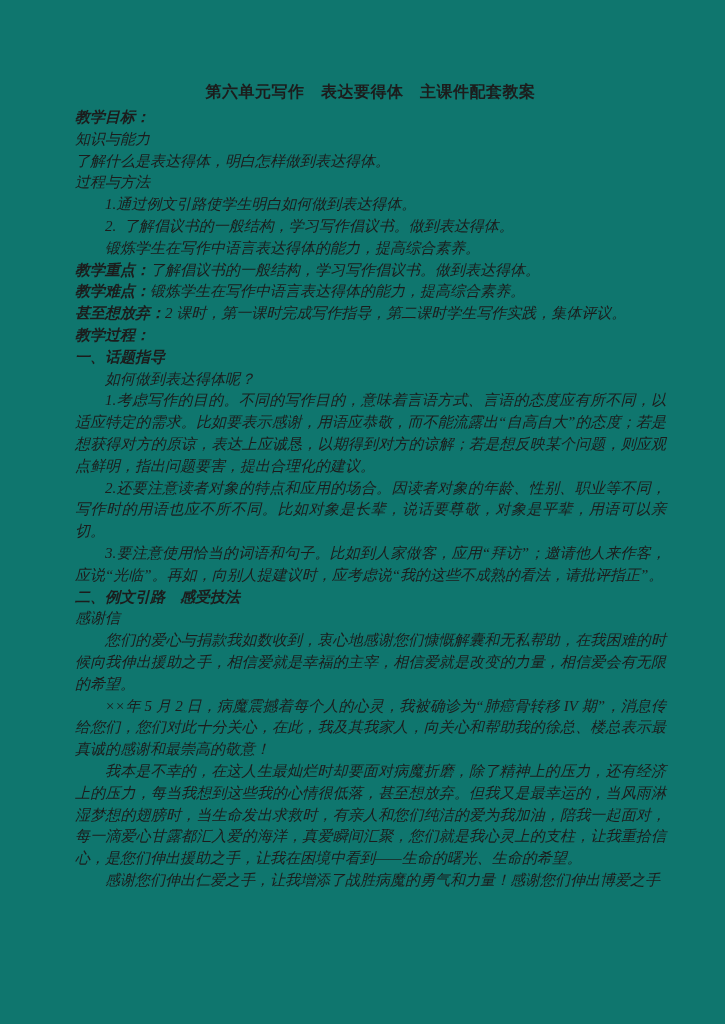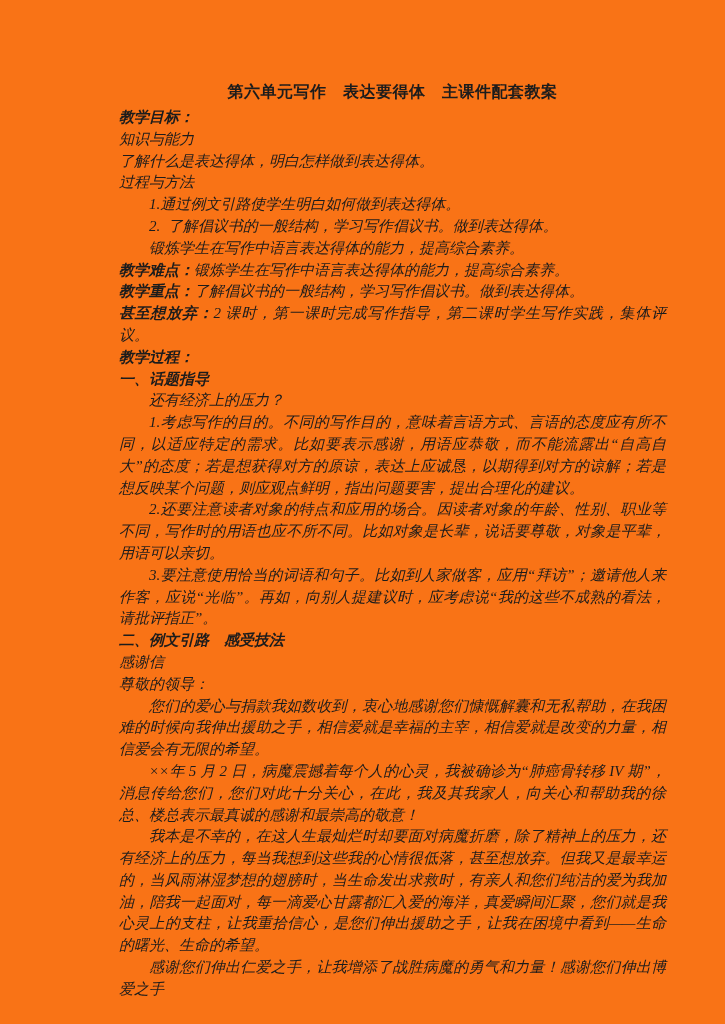--- a/index.html
+++ b/index.html
@@ -7,22 +7,22 @@
   body {
     width: 725px;
     height: 1024px;
     overflow: hidden;
     font-family: "Liberation Serif", "DejaVu Serif", serif;
     color: #1c1c1c;
   }
   .page {
     width: 725px;
     height: 1024px;
-    padding: 80px 59px 0 119px;
-    background: #f97316;
+    padding: 80px 59px 0 75px;
+    background: #0f766e;
   }
   .doc-title {
     font-size: 16px;
     font-weight: bold;
     text-align: center;
     line-height: 24px;
     margin-bottom: 3px;
     letter-spacing: 0.5px;
   }
   p {
@@ -44,35 +44,34 @@
   <div class="doc-title">第六单元写作　表达要得体　主课件配套教案</div>
 
   <p class="b">教学目标：</p>
   <p>知识与能力</p>
   <p>了解什么是表达得体，明白怎样做到表达得体。</p>
   <p>过程与方法</p>
   <p class="ind">1.通过例文引路使学生明白如何做到表达得体。</p>
   <p class="ind">2.&nbsp;&nbsp;了解倡议书的一般结构，学习写作倡议书。做到表达得体。</p>
   <p class="ind">锻炼学生在写作中语言表达得体的能力，提高综合素养。</p>
 
+  <p><span class="b">教学重点：</span><span>了解倡议书的一般结构，学习写作倡议书。做到表达得体。</span></p>
+
   <p><span class="b">教学难点：</span><span>锻炼学生在写作中语言表达得体的能力，提高综合素养。</span></p>
-
-  <p><span class="b">教学重点：</span><span>了解倡议书的一般结构，学习写作倡议书。做到表达得体。</span></p>
 
   <p><span class="b">甚至想放弃：</span><span>2 课时，第一课时完成写作指导，第二课时学生写作实践，集体评议。</span></p>
 
   <p class="b">教学过程：</p>
 
   <p class="b">一、话题指导</p>
-  <p class="ind">还有经济上的压力？</p>
+  <p class="ind">如何做到表达得体呢？</p>
   <p class="ind">1.考虑写作的目的。不同的写作目的，意味着言语方式、言语的态度应有所不同，以适应特定的需求。比如要表示感谢，用语应恭敬，而不能流露出“自高自大”的态度；若是想获得对方的原谅，表达上应诚恳，以期得到对方的谅解；若是想反映某个问题，则应观点鲜明，指出问题要害，提出合理化的建议。</p>
   <p class="ind">2.还要注意读者对象的特点和应用的场合。因读者对象的年龄、性别、职业等不同，写作时的用语也应不所不同。比如对象是长辈，说话要尊敬，对象是平辈，用语可以亲切。</p>
   <p class="ind">3.要注意使用恰当的词语和句子。比如到人家做客，应用“拜访”；邀请他人来作客，应说“光临”。再如，向别人提建议时，应考虑说“我的这些不成熟的看法，请批评指正”。</p>
 
   <p class="b">二、例文引路　感受技法</p>
   <p class="center">感谢信</p>
-  <p>尊敬的领导：</p>
   <p class="ind">您们的爱心与捐款我如数收到，衷心地感谢您们慷慨解囊和无私帮助，在我困难的时候向我伸出援助之手，相信爱就是幸福的主宰，相信爱就是改变的力量，相信爱会有无限的希望。</p>
   <p class="ind">××年 5 月 2 日，病魔震撼着每个人的心灵，我被确诊为“肺癌骨转移 IV 期”，消息传给您们，您们对此十分关心，在此，我及其我家人，向关心和帮助我的徐总、楼总表示最真诚的感谢和最崇高的敬意！</p>
   <p class="ind">我本是不幸的，在这人生最灿烂时却要面对病魔折磨，除了精神上的压力，还有经济上的压力，每当我想到这些我的心情很低落，甚至想放弃。但我又是最幸运的，当风雨淋湿梦想的翅膀时，当生命发出求救时，有亲人和您们纯洁的爱为我加油，陪我一起面对，每一滴爱心甘露都汇入爱的海洋，真爱瞬间汇聚，您们就是我心灵上的支柱，让我重拾信心，是您们伸出援助之手，让我在困境中看到——生命的曙光、生命的希望。</p>
   <p class="ind">感谢您们伸出仁爱之手，让我增添了战胜病魔的勇气和力量！感谢您们伸出博爱之手</p>
 
 </div>
 
 </body></html>

